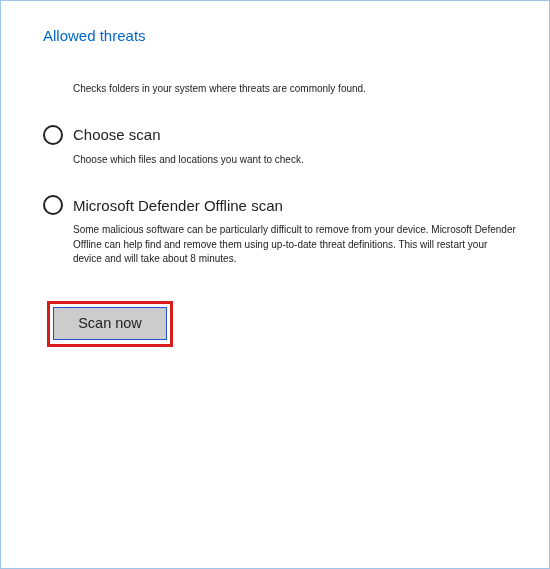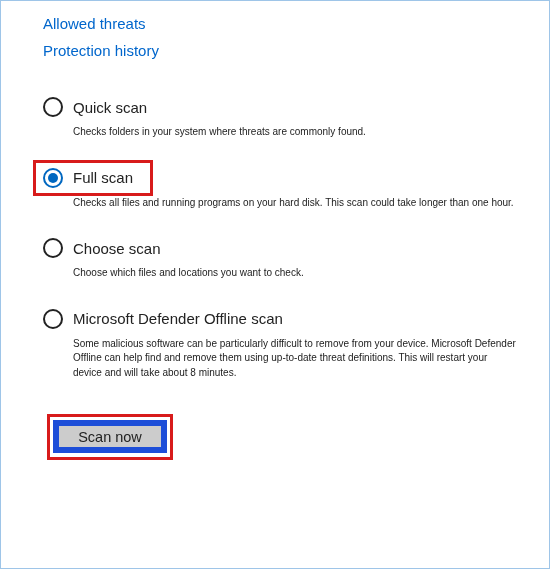--- a/index.html
+++ b/index.html
@@ -6,21 +6,21 @@
   body {
     margin: 0;
     font-family: "Segoe UI", -apple-system, sans-serif;
     background: #fff;
   }
   .window {
     width: 550px;
     height: 569px;
     border: 1px solid #9ec5e8;
     background: #fff;
-    padding: 14px 32px 20px 42px;
+    padding: 26px 32px 20px 42px;
     position: relative;
   }
   .link {
     color: #0066cc;
     font-size: 15px;
     margin-bottom: 10px;
     cursor: pointer;
   }
   .links { margin-bottom: 38px; }
   .option {
@@ -85,53 +85,40 @@
   .scan-button-wrap {
     position: relative;
     margin-left: 10px;
     margin-top: 12px;
     display: inline-block;
   }
   .scan-button {
     width: 114px;
     height: 33px;
     background: #cccccc;
-    border: 6px solid #1d4ed8;
+    border: 1px solid #1d4ed8;
     font-size: 14.5px;
     color: #222;
     cursor: pointer;
     font-family: inherit;
   }
 </style>
 </head>
 <body>
 
 <div class="window">
 
   <div class="links">
     <div class="link">Allowed threats</div>
-    <div class="link">Protection history</div>
   </div>
 
   <div class="option">
-    <div class="option-header">
-      <span class="radio"></span>
-      <span class="option-label">Quick scan</span>
-    </div>
     <div class="option-desc">Checks folders in your system where threats are commonly found.</div>
   </div>
 
-  <div class="option">
-    <div class="option-header" style="position:relative;">
-      <span class="radio selected"></span>
-      <span class="option-label">Full scan</span>
-      <span class="highlight-box hl-full"></span>
-    </div>
-    <div class="option-desc">Checks all files and running programs on your hard disk. This scan could take longer than one hour.</div>
-  </div>
 
   <div class="option">
     <div class="option-header">
       <span class="radio"></span>
       <span class="option-label">Choose scan</span>
     </div>
     <div class="option-desc">Choose which files and locations you want to check.</div>
   </div>
 
   <div class="option">

